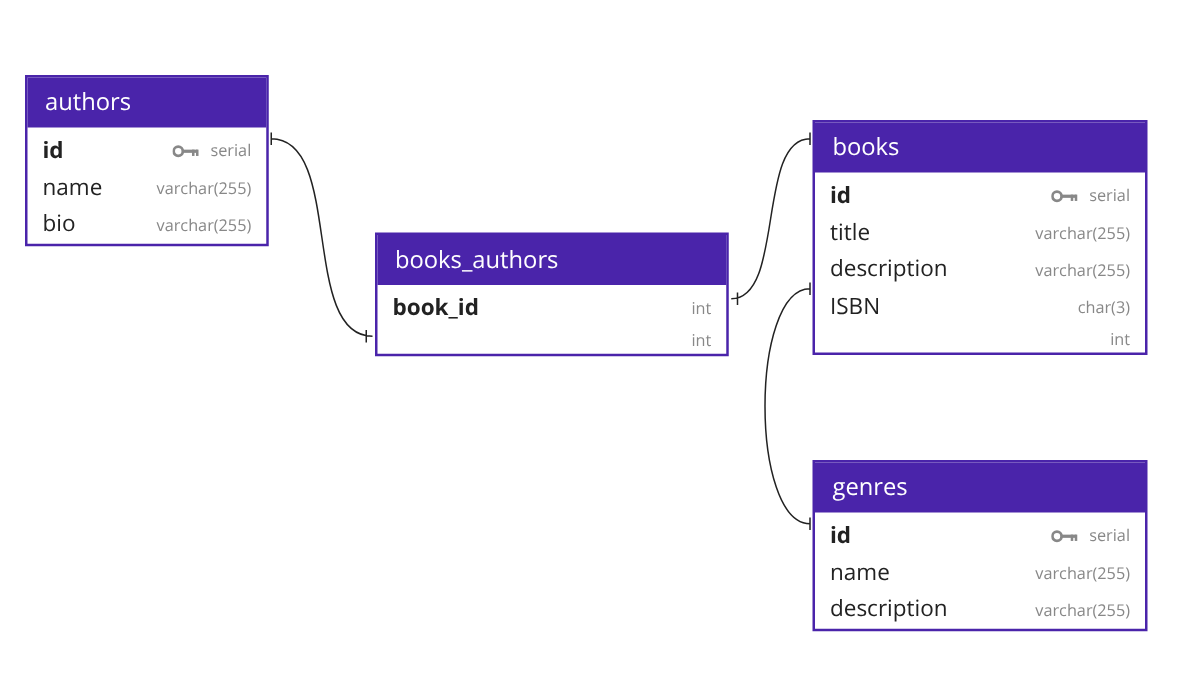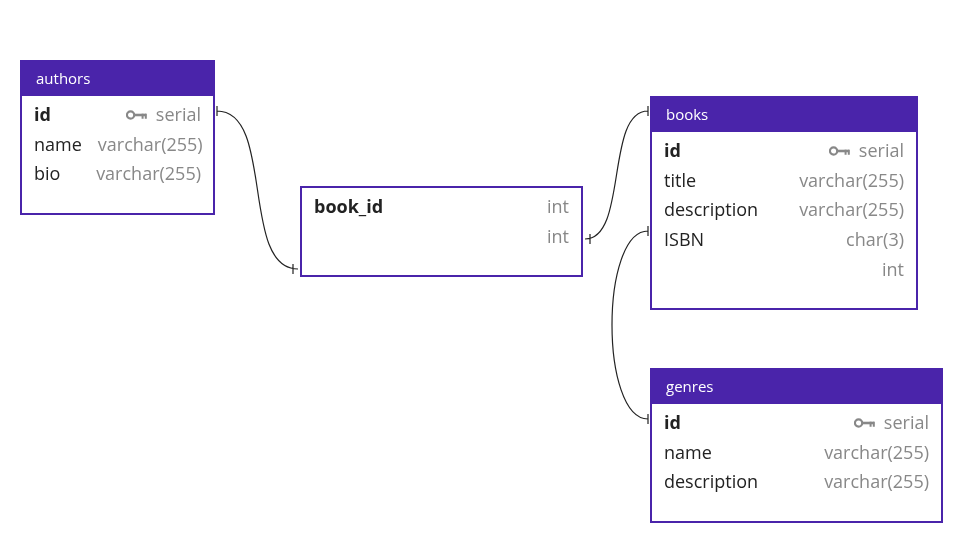--- a/index.html
+++ b/index.html
@@ -15,35 +15,35 @@
   svg.connectors path {
     fill: none; stroke: #222; stroke-width: 1.2;
   }
   .table {
     position: absolute; background: #fff;
     border: 2px solid #4A24AA;
   }
   .table-header {
     background: #4A24AA; color: #fff;
     padding: 6px 14px 8px;
-    font-size: 15px; font-weight: 400;
+    font-size: 19px; font-weight: 400;
   }
-  .table-body { padding: 4px 12px 24px; }
+  .table-body { padding: 4px 12px 0; }
   .row { display: flex; align-items: center; gap: 8px; line-height: 1.65; font-size: 18px; }
   .col-name { color: #222; flex: 0 0 auto; }
   .col-name.bold { font-weight: 700; }
   .spacer { flex: 1 1 auto; }
   .key-icon { color: #888; display:inline-flex; align-items:center; }
   .key-icon svg { width: 22px; height: 14px; display:block; }
-  .col-type { color: #888; font-size: 18px; }
+  .col-type { color: #888; font-size: 13px; }
 
   #t-authors       { left: 20px;  top: 60px;  width: 195px; }
   #t-books_authors { left: 300px; top: 186px; width: 283px; }
   #t-books         { left: 650px; top: 60px;  width: 268px; margin-top: 36px; }
-  #t-genres        { left: 650px; top: 368px; width: 293px; }
+  #t-genres        { left: 650px; top: 368px; width: 268px; }
 </style>
 </head>
 <body>
 
 <svg class="connectors">
 
   <path d="M 217 111 C 275 111, 240 269, 298 269
            M 217 106 L 217 116
            M 293 264 L 293 274  M 303 264 L 303 274"></path>
 
@@ -79,20 +79,21 @@
     </div>
     <div class="row">
       <span class="col-name">bio</span>
       <span class="spacer"></span>
       <span class="col-type">varchar(255)</span>
     </div>
   </div>
 </div>
 
 <div id="t-books_authors" class="table">
+  <div class="table-header">books_authors</div>
   <div class="table-body">
     <div class="row">
       <span class="col-name bold">book_id</span>
       <span class="spacer"></span>
       <span class="col-type">int</span>
     </div>
     <div class="row">
       <span class="spacer"></span>
       <span class="col-type">int</span>
     </div>

